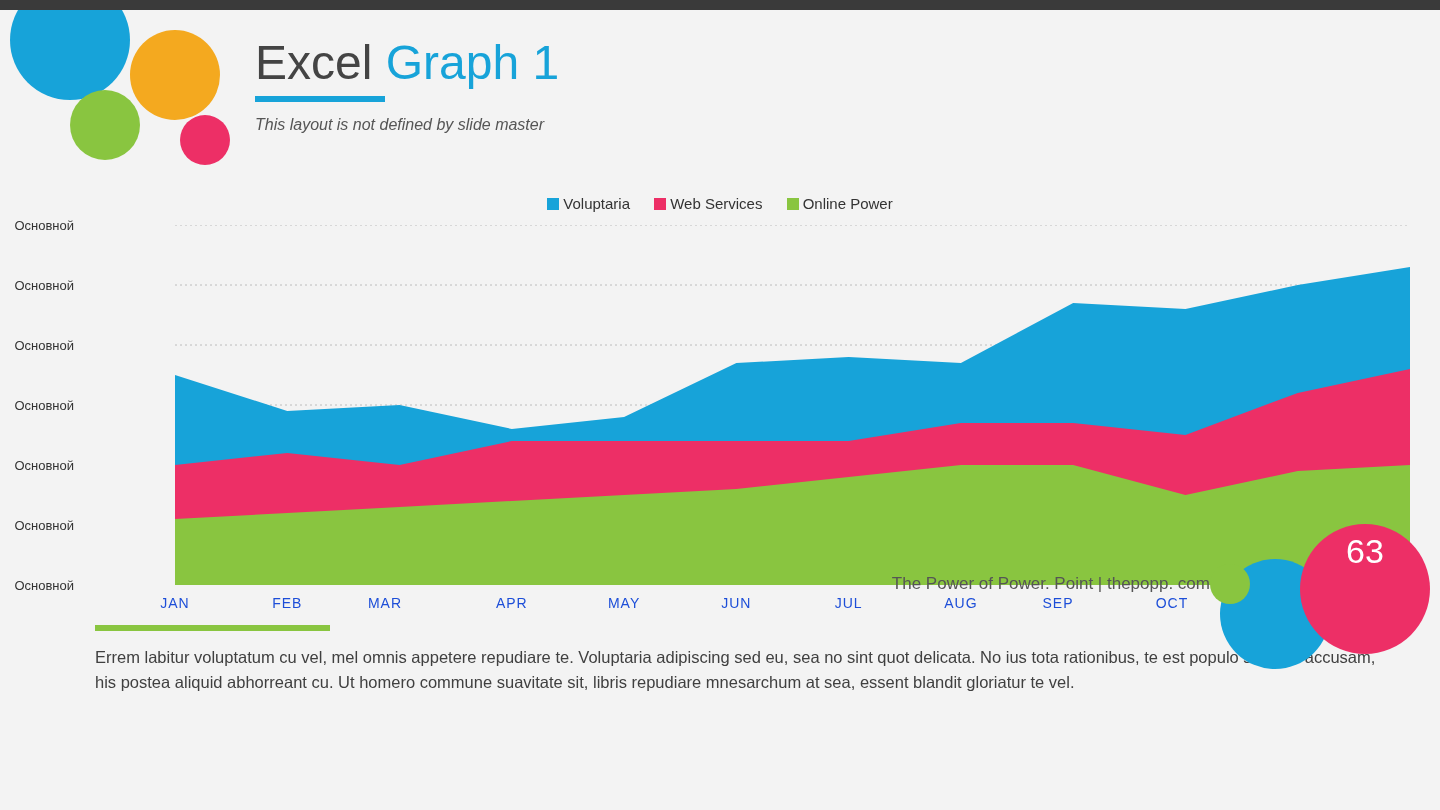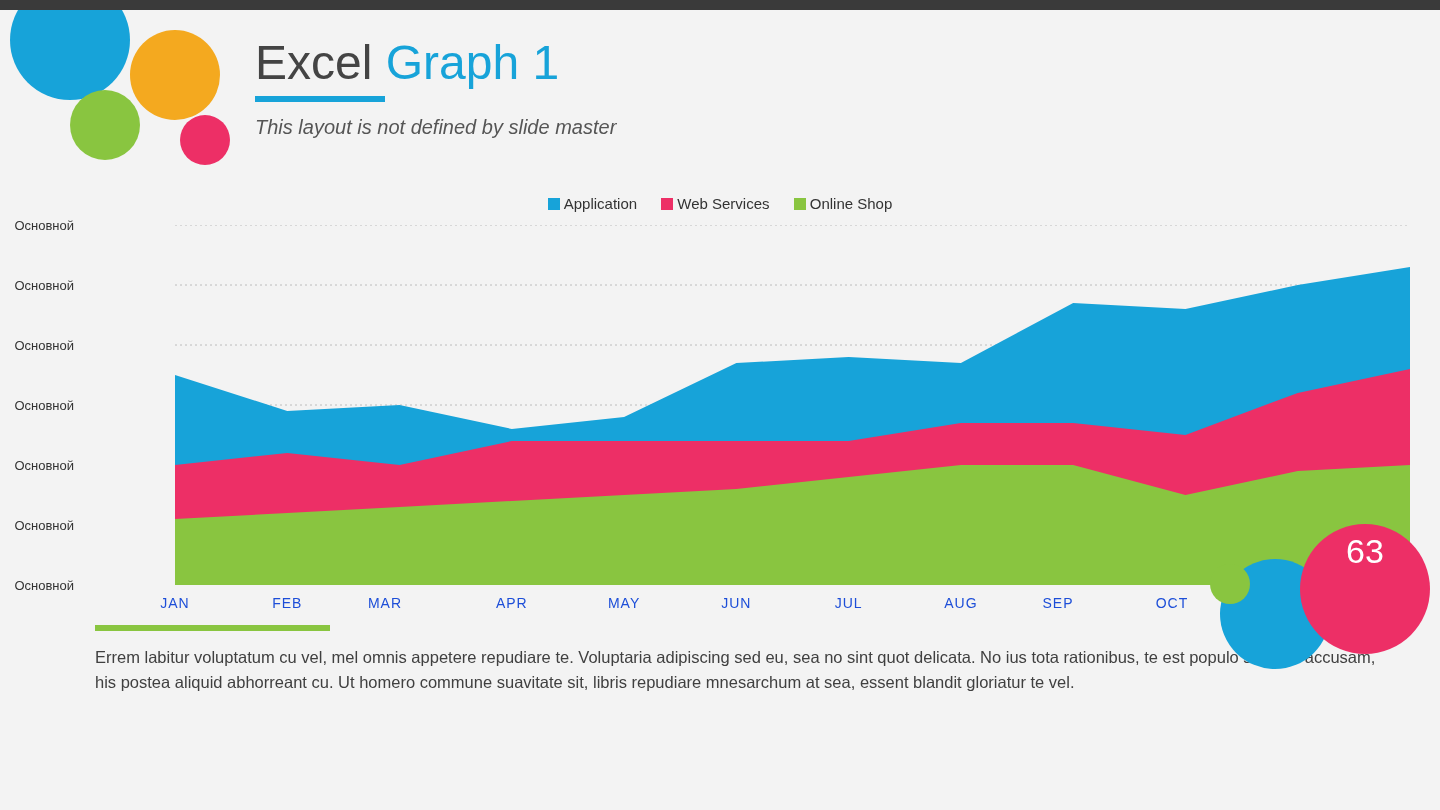--- a/index.html
+++ b/index.html
@@ -11,21 +11,21 @@
   .deco { position: absolute; border-radius: 50%; }
   .deco.blue   { width: 120px; height: 120px; left: 10px;  top: -20px; background: #17a3d9; clip-path: inset(30px 0 0 0); }
   .deco.orange { width: 90px;  height: 90px;  left: 130px; top: 30px;  background: #f4a91f; }
   .deco.green  { width: 70px;  height: 70px;  left: 70px;  top: 90px;  background: #89c540; }
   .deco.pink   { width: 50px;  height: 50px;  left: 180px; top: 115px; background: #ed2f66; }
 
   .title-block { position: absolute; left: 255px; top: 35px; }
   .title-block h1 { font-size: 48px; font-weight: 400; color: #444; font-family: "Segoe UI Light","Segoe UI",Arial,sans-serif; }
   .title-block h1 .accent { color: #17a3d9; }
   .title-rule { width: 130px; height: 6px; background: #17a3d9; margin: 6px 0 14px 0; }
-  .subtitle { font-style: italic; color: #555; font-size: 20px; }
+  .subtitle { font-style: italic; color: #555; font-size: 16px; }
 
   
   .legend { position: absolute; top: 195px; left: 0; width: 100%; text-align: center; font-size: 15px; color: #333; }
   .legend span.item { margin: 0 10px; }
   .legend span.sw { display: inline-block; width: 12px; height: 12px; vertical-align: -1px; margin-right: 4px; }
   .sw.blue  { background: #17a3d9; }
   .sw.pink  { background: #ed2f66; }
   .sw.green { background: #89c540; }
 
   
@@ -61,23 +61,23 @@
 
   <div class="title-block">
     <h1>
       <span>Excel </span><span class="accent">Graph 1</span>
     </h1>
     <div class="title-rule"></div>
     <div class="subtitle">This layout is not defined by slide master</div>
   </div>
 
   <div class="legend">
-    <span class="item"><span class="sw blue"></span><span>Application</span></span>
+    <span class="item"><span class="sw blue"></span><span>Voluptaria</span></span>
     <span class="item"><span class="sw pink"></span><span>Web Services</span></span>
-    <span class="item"><span class="sw green"></span><span>Online Shop</span></span>
+    <span class="item"><span class="sw green"></span><span>Online Power</span></span>
   </div>
 
   <div class="chart-wrap">
     <div class="ylabels" id="ylabels">
         <div style="top: 360px;">Основной</div>
         <div style="top: 300px;">Основной</div>
         <div style="top: 240px;">Основной</div>
         <div style="top: 180px;">Основной</div>
         <div style="top: 120px;">Основной</div>
         <div style="top: 60px;">Основной</div>
@@ -118,13 +118,14 @@
     </div>
 
   <div class="green-rule"></div>
   <div class="body-copy">Errem labitur voluptatum cu vel, mel omnis appetere repudiare te. Voluptaria adipiscing sed eu, sea no sint quot delicata. No ius tota rationibus, te est populo sanctus accusam, his postea aliquid abhorreant cu. Ut homero commune suavitate sit, libris repudiare mnesarchum at sea, essent blandit gloriatur te vel.</div>
 
   <div class="footer-deco teal"></div>
   <div class="footer-deco green"></div>
   <div class="page-badge">
       <span>63</span>
     </div>
+  <div class="footer-text">The Power of Power. Point | thepopp. com</div>
 </div>
 
 </body></html>

